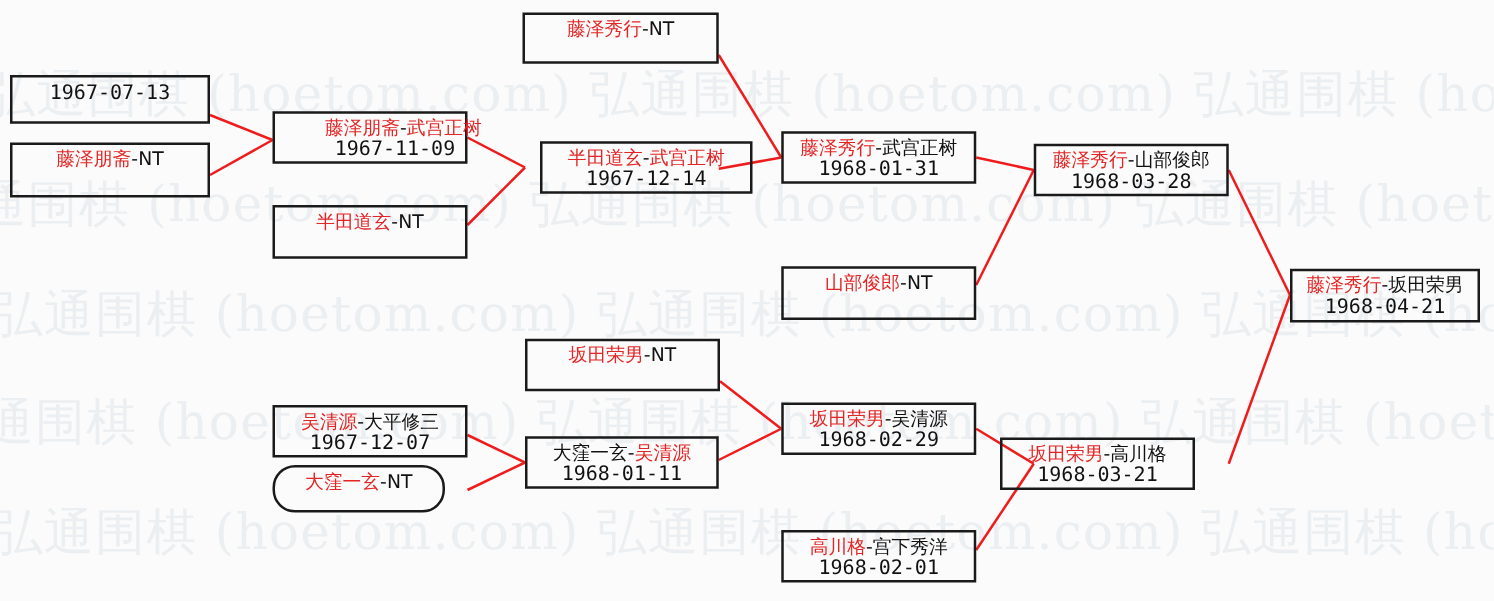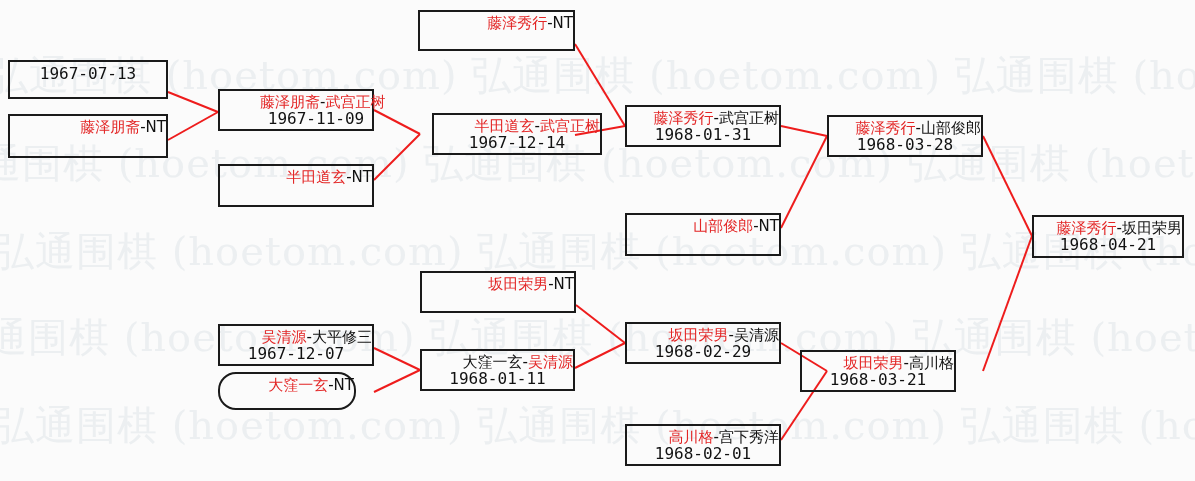--- a/index.html
+++ b/index.html
@@ -57,21 +57,20 @@
     line-height: 1.08;
   }
   .node .ln {
     display: block;
     white-space: nowrap;
   }
   .node .players {
     font-family: "DejaVu Sans", "Liberation Sans", sans-serif;
     font-size: 15px;
     color: #111111;
-    text-align: right;
   }
   .node .players .win {
     color: #e32525;
   }
   .node .players .sep {
     color: #111111;
   }
   .node .players .lose {
     color: #111111;
   }

